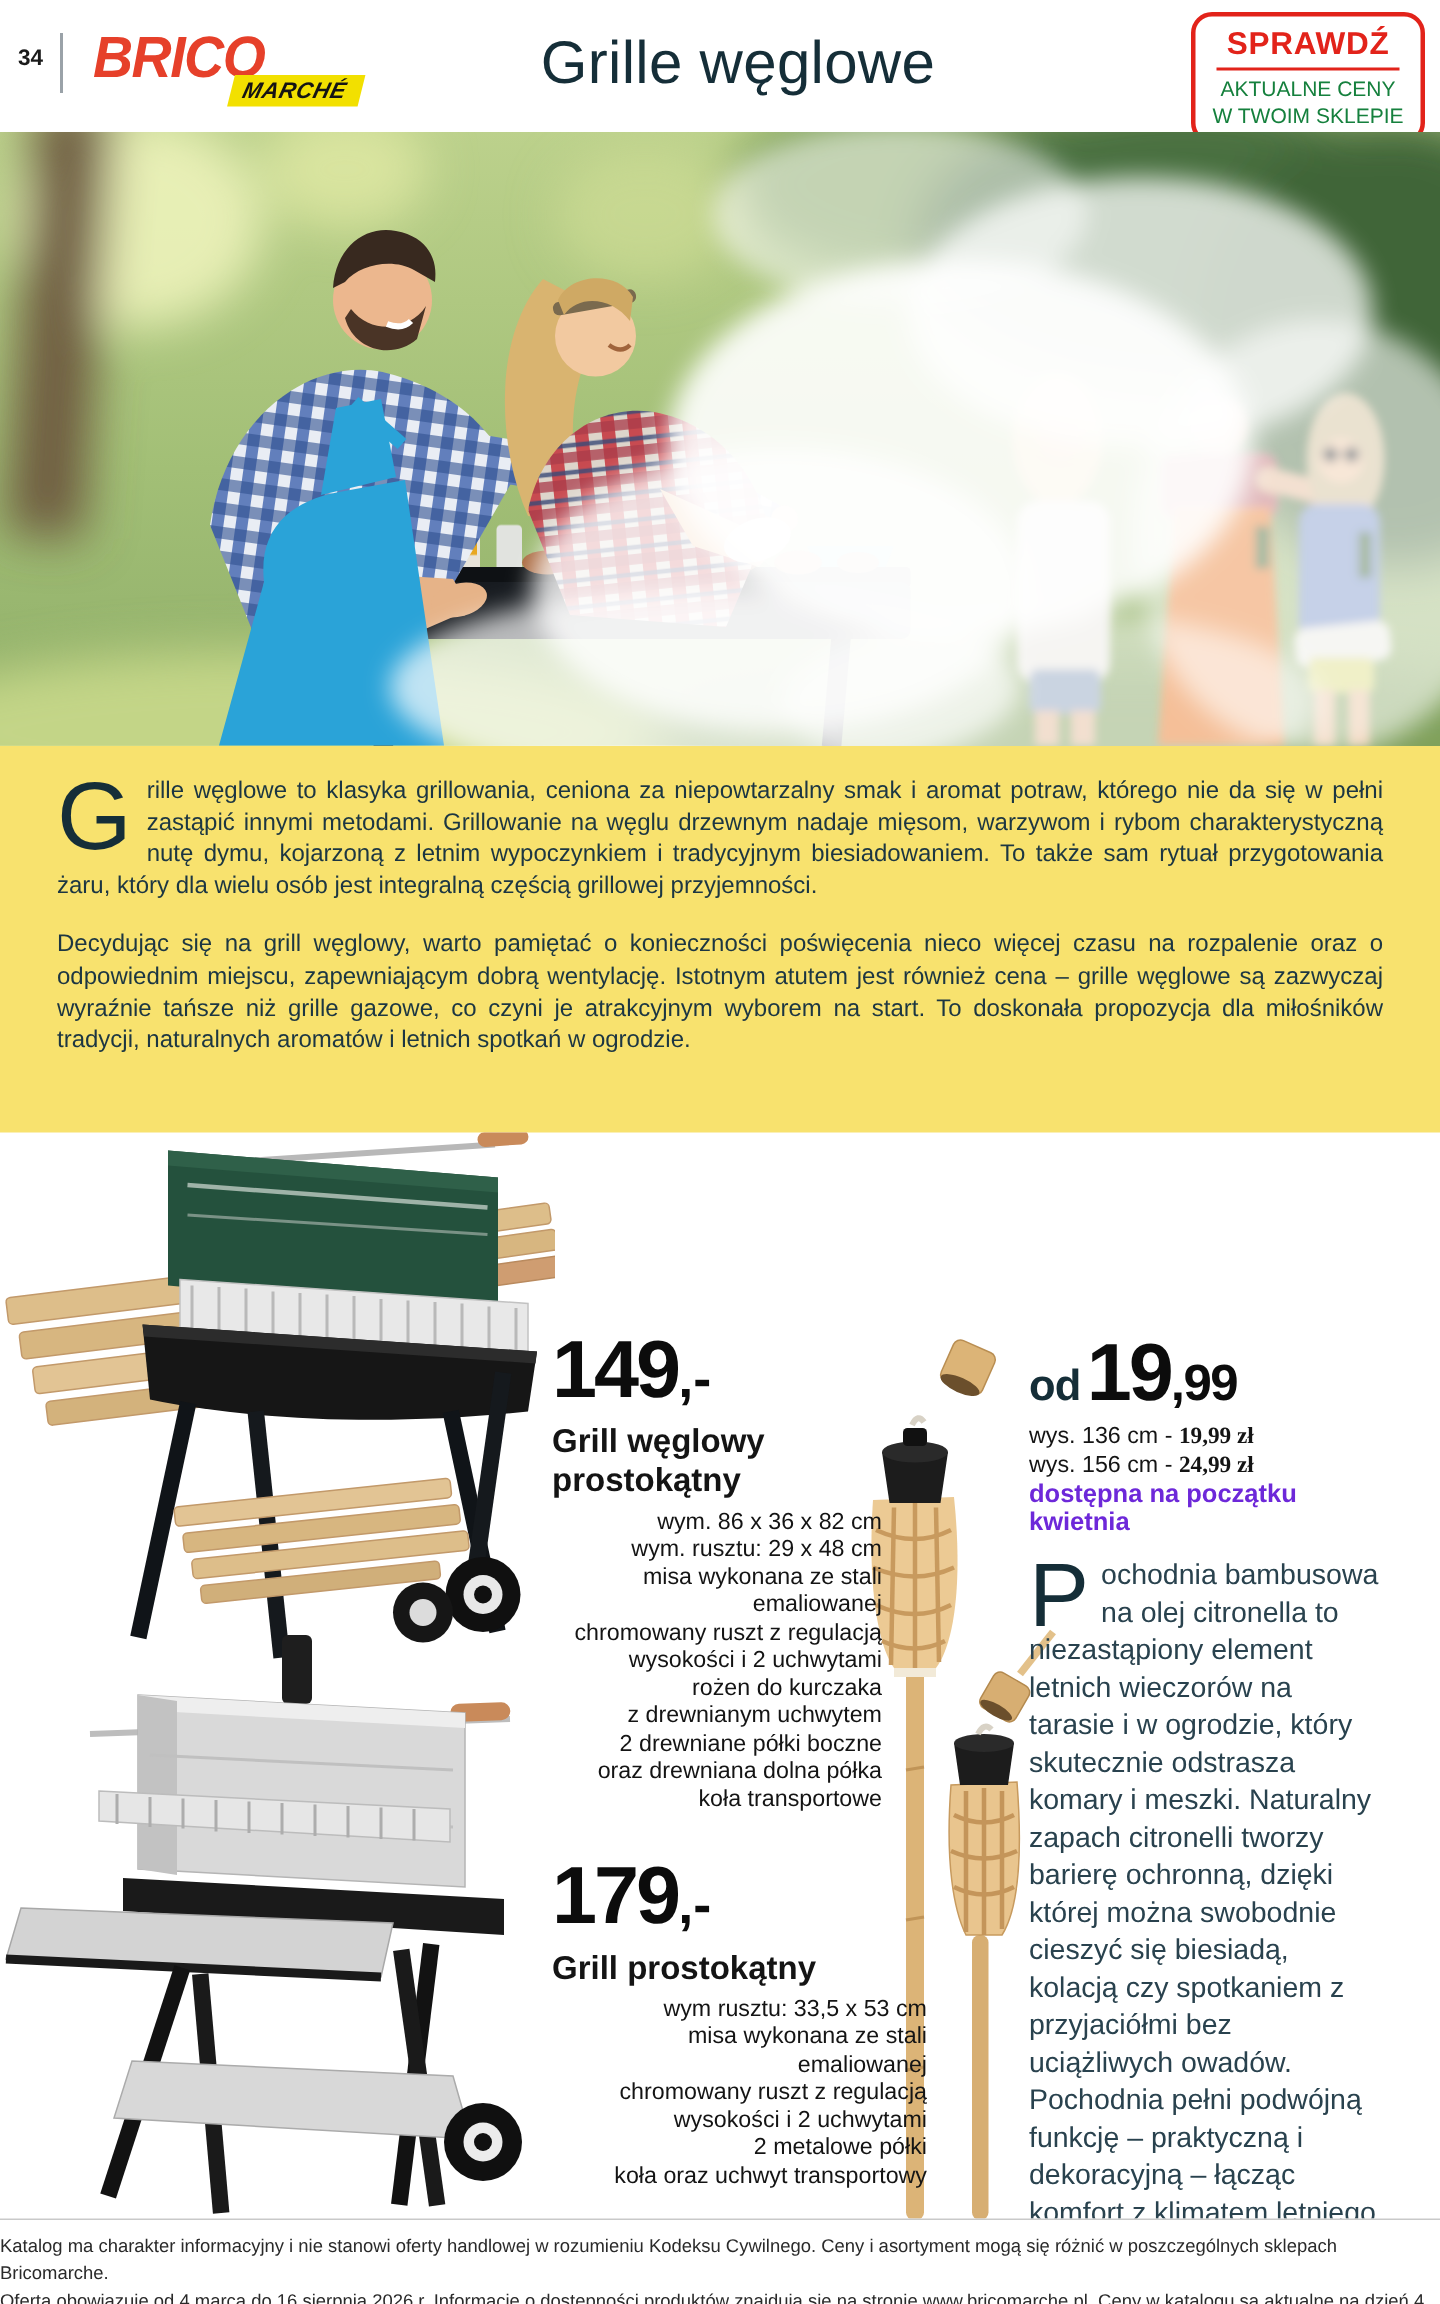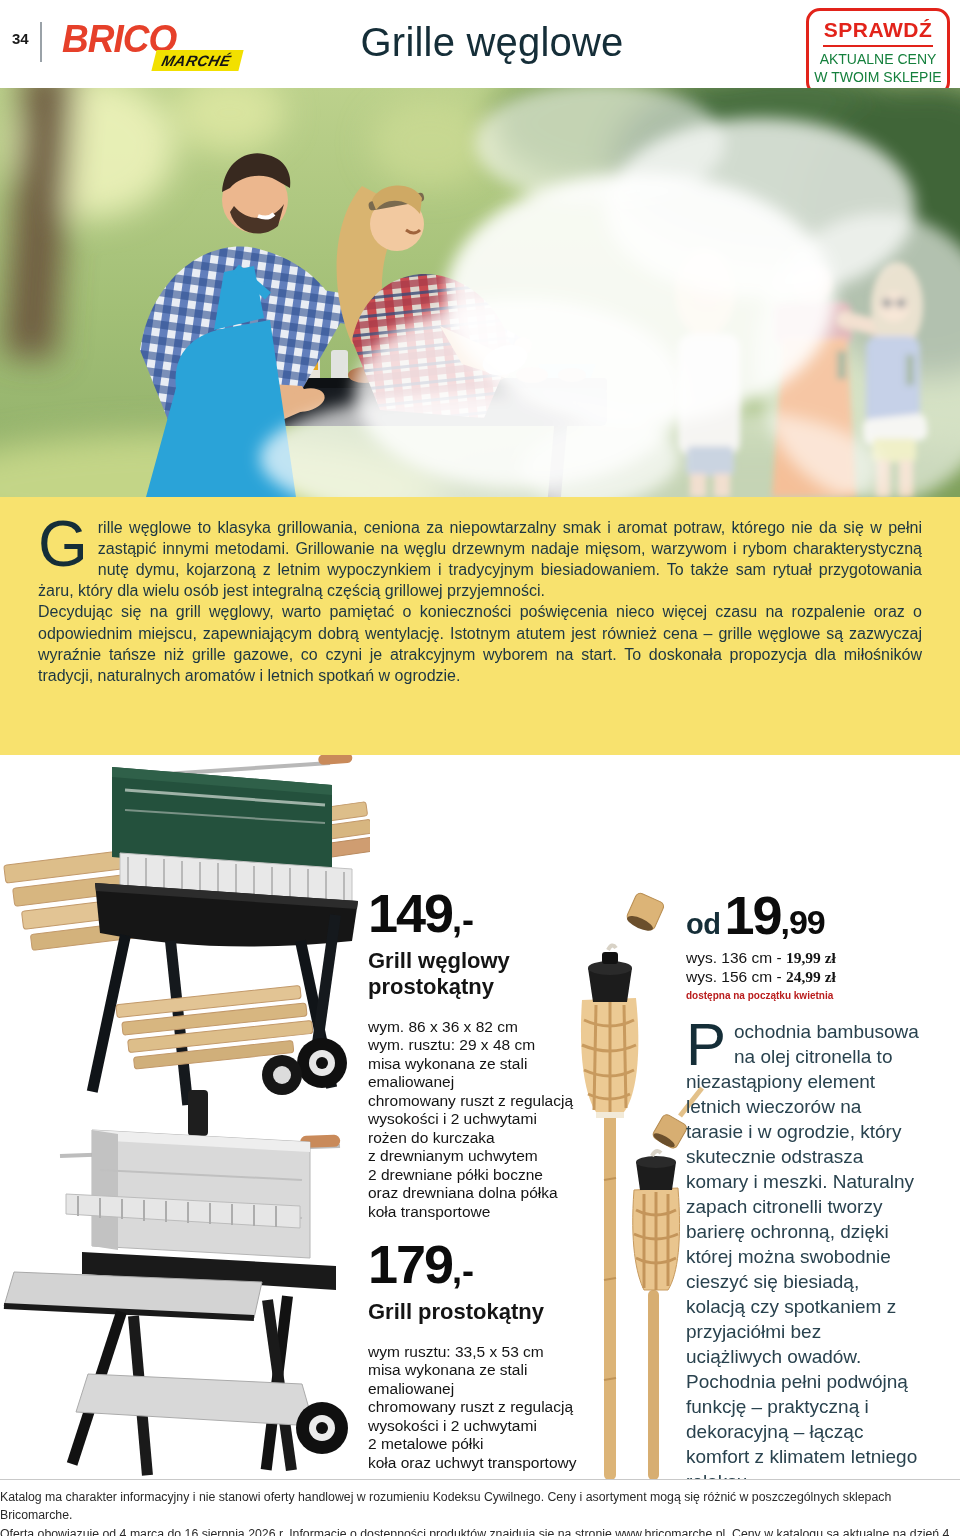--- a/index.html
+++ b/index.html
@@ -19,52 +19,52 @@
   .logo-marche{
     position:absolute;left:92px;top:32px;background:#f2e000;color:#141414;
     font-size:15px;font-weight:bold;font-style:italic;padding:2px 10px 2px 8px;
     transform:skewX(-14deg);letter-spacing:0.5px;
   }
   .page-title{
     position:absolute;left:0;top:20px;width:960px;text-align:center;
     font-size:40px;font-weight:500;color:#152e38;letter-spacing:0.2px;padding-left:12px;
   }
   .badge{
-    position:absolute;right:10px;top:8px;width:144px;border:3px solid #e2231a;border-radius:14px;
+    position:absolute;right:10px;top:8px;width:156px;border:3px solid #e2231a;border-radius:14px;
     background:#fff;text-align:center;padding:7px 4px 7px 4px;box-sizing:border-box;
   }
   .badge-line1{font-size:21px;font-weight:bold;color:#e2231a;letter-spacing:0.5px;}
   .badge-rule{height:2px;background:#e2231a;margin:3px 10px 4px 10px;}
   .badge-line2,.badge-line3{font-size:14px;font-weight:normal;color:#15803d;line-height:1.25;}
   
   .hero{position:absolute;left:0;top:88px;width:960px;height:409px;overflow:hidden;background:#a9c27d;}
   
   .intro{
     position:absolute;left:0;top:497px;width:960px;height:258px;background:#f8e26e;
     box-sizing:border-box;padding:20px 38px 0 38px;
   }
   .intro p{
     margin:0;font-size:16px;line-height:1.32;color:#1c3642;text-align:justify;
   }
-  .intro p + p{}
+  .intro p + p{margin-top:18px;}
   .dropcap-g::first-letter{
     float:left;font-size:64px;line-height:50px;padding:2px 10px 0 0;color:#152e38;font-weight:400;
   }
   
   .product-photo{position:absolute;}
   .price-block{position:absolute;}
   .price-big{font-size:54px;font-weight:800;color:#0c0c0c;letter-spacing:-2px;line-height:1;}
   .price-suffix{font-size:36px;font-weight:800;letter-spacing:0;}
   .price-prefix{font-size:29px;font-weight:800;letter-spacing:-0.5px;margin-right:4px;}
   .price-dec{font-size:34px;font-weight:800;letter-spacing:-1px;}
   .prod-name{font-size:22px;font-weight:bold;color:#141414;line-height:1.18;margin-top:8px;}
-  .prod-details{font-size:15.5px;color:#141414;line-height:1.2;margin-top:18px;white-space:pre-line;line-height:18.5px;}
+  .prod-details{font-size:15.5px;color:#141414;line-height:1.2;margin-top:6px;white-space:pre-line;line-height:18.5px;text-align:right;}
   .spec-line{font-size:15.5px;color:#141414;line-height:19px;}
   .spec-strong{font-weight:bold;font-family:Liberation Serif, serif;}
-  .availability{font-size:10px;font-weight:bold;color:#b91c1c;line-height:19px;}
+  .availability{font-size:17px;font-weight:bold;color:#6d28d9;line-height:19px;}
   .torch-desc{
     margin-top:14px;font-size:19px;line-height:25px;color:#29424e;width:235px;
   }
   .dropcap-p::first-letter{
     float:left;font-size:60px;line-height:46px;padding:3px 8px 0 0;color:#152e38;font-weight:400;
   }
   
   .footer{
     position:absolute;left:0;top:1479px;width:960px;height:57px;background:#fff;
     border-top:1px solid #c9c9c9;box-sizing:border-box;padding-top:8px;

